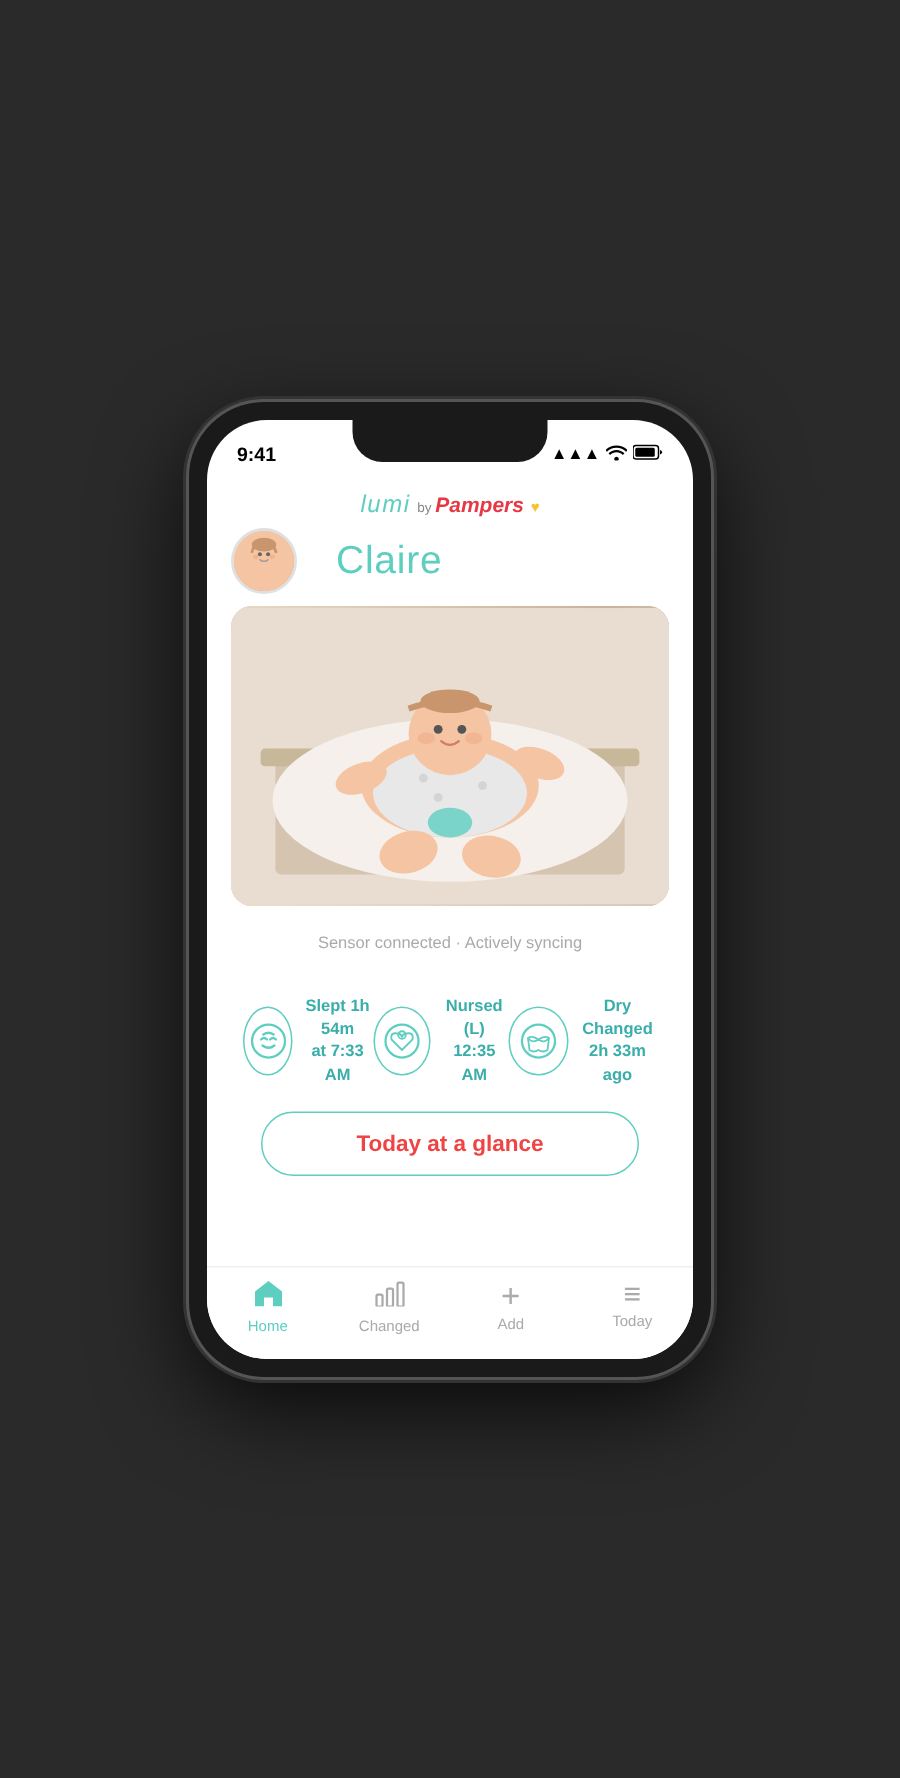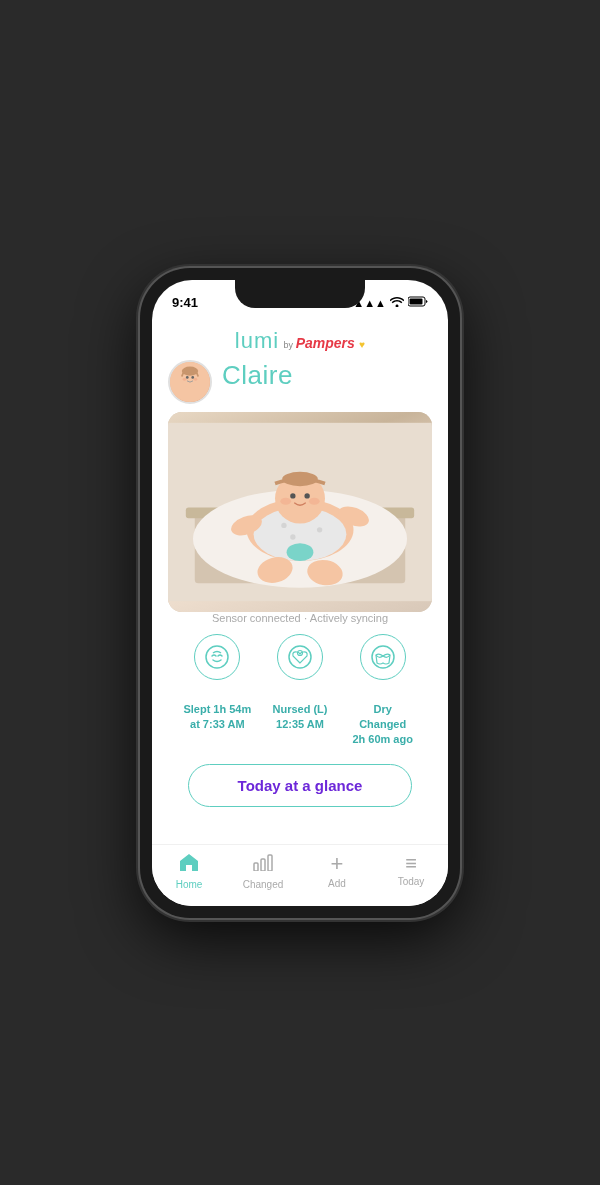--- a/index.html
+++ b/index.html
@@ -5,21 +5,21 @@
     * { margin: 0; padding: 0; box-sizing: border-box; }
     body {
       background: #2a2a2a;
       display: flex;
       justify-content: center;
       align-items: center;
       min-height: 100vh;
       font-family: -apple-system, BlinkMacSystemFont, 'Helvetica Neue', Arial, sans-serif;
     }
     .phone-frame {
-      width: 320px;
+      width: 348px;
       height: 650px;
       background: #1a1a1a;
       border-radius: 50px;
       position: relative;
       box-shadow: 0 0 0 2px #555, 0 0 0 4px #333, 0 20px 60px rgba(0,0,0,0.8);
       overflow: hidden;
     }
     .phone-screen {
       position: absolute;
       top: 12px;
@@ -73,22 +73,22 @@
       text-align: center;
       padding: 8px 0 6px;
     }
 
     
     .baby-section {
       padding: 0 16px 8px;
     }
     .baby-name-row {
       display: flex;
-      align-items: flex-start;
-      gap: 10px;
+      align-items: center;
+      gap: 26px;
       margin-bottom: 8px;
     }
     .baby-avatar {
       width: 44px;
       height: 44px;
       border-radius: 50%;
       background: linear-gradient(135deg, #f5c5a3 0%, #e8a882 100%);
       overflow: hidden;
       flex-shrink: 0;
       border: 2px solid #e0e0e0;
@@ -120,34 +120,34 @@
       display: flex;
       align-items: center;
       justify-content: center;
     }
 
     
     .sensor-status {
       text-align: center;
       font-size: 11px;
       color: #aaa;
-      padding: 0 0;
+      padding: 19px 0;
     }
 
     
     .stats-row {
       display: flex;
       justify-content: space-around;
       padding: 10px 8px 12px;
     }
     .stat-item {
       display: flex;
-      flex-direction: column;
-      align-items: center;
-      gap: 22px;
+      flex-direction: row;
+      align-items: center;
+      gap: 6px;
       flex: 1;
     }
     .stat-icon-circle {
       width: 46px;
       height: 46px;
       border-radius: 50%;
       border: 1.5px solid #5ecec0;
       display: flex;
       align-items: center;
       justify-content: center;
@@ -163,21 +163,21 @@
     }
 
     
     .today-btn {
       margin: 4px 20px 16px;
       border: 1.5px solid #5ecec0;
       border-radius: 30px;
       padding: 12px;
       text-align: center;
       font-size: 15px;
-      color: #6d28d9;
+      color: #ef4444;
       font-weight: 600;
       cursor: pointer;
       background: white;
     }
 
     
     .bottom-nav {
       border-top: 1px solid #f0f0f0;
       display: flex;
       justify-content: space-around;
@@ -229,21 +229,21 @@
             <rect x="1.5" y="2.5" width="13" height="6" rx="1" fill="#000"></rect>
             <path d="M18 4v3c.83-.37 1.5-1 1.5-1.5S18.83 4.37 18 4z" fill="#000"></path>
           </svg>
         </span>
       </div>
     </div>
 
     <div class="content">
 
       <div class="app-header">
-        <span style="font-size:22px; color:#5ecec0; font-weight:300; letter-spacing:1px;">lumi</span>
+        <span style="font-size:16px; color:#5ecec0; font-style:italic; font-weight:300; letter-spacing:1px;">lumi</span>
         <span style="font-size:9px; color:#888; font-style:normal;"> <span>by</span> </span>
         <span style="font-size:14px; color:#e63946; font-weight:800; font-style:italic;text-align:center;">Pampers</span>
         <span style="color:#f4c430; font-size:10px;">♥</span>
       </div>
 
       <div class="baby-section">
         <div class="baby-name-row">
           <div class="baby-avatar">
             <svg width="44" height="44" viewBox="0 0 44 44">
               <circle cx="22" cy="22" r="22" fill="#f5c5a3"></circle>
@@ -344,21 +344,21 @@
             <div class="stat-icon-circle">
               <svg width="28" height="28" viewBox="0 0 28 28" fill="none">
                 <circle cx="14" cy="14" r="11" stroke="#5ecec0" stroke-width="1.5" fill="none"></circle>
 
                 <path d="M7 12 Q10 10 14 13 Q18 10 21 12 L20 20 Q17 22 14 20 Q11 22 8 20 Z" stroke="#5ecec0" stroke-width="1.2" fill="none"></path>
                 <path d="M7 12 Q10 16 14 13 Q18 16 21 12" stroke="#5ecec0" stroke-width="1.2" fill="none"></path>
               </svg>
             </div>
             <div class="stat-text" style="white-space: pre-line;">Dry
 Changed
-2h 60m ago</div>
+2h 33m ago</div>
           </div>
         </div>
 
         <div class="today-btn">Today at a glance</div>
       </div>
     </div>
 
     <div class="bottom-nav">
       <div class="nav-item active">
         <span class="nav-icon" style="color:#5ecec0;">

